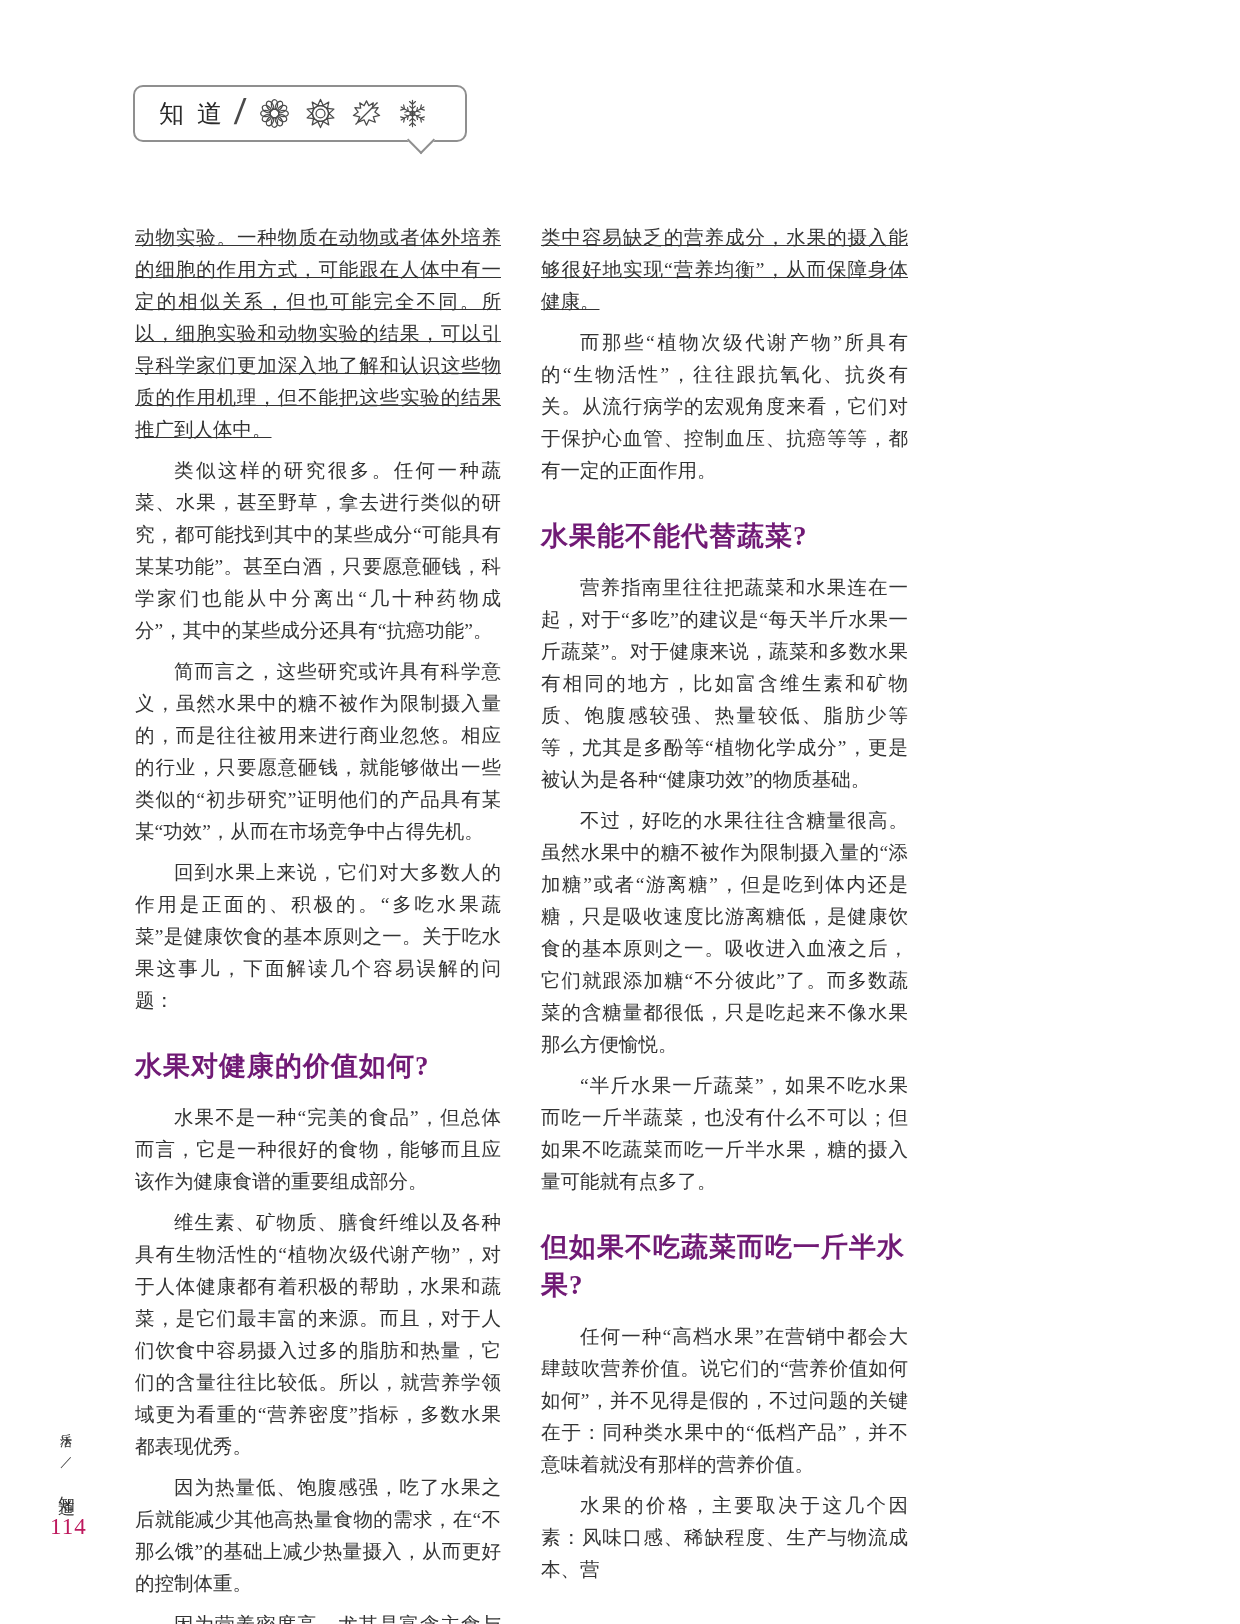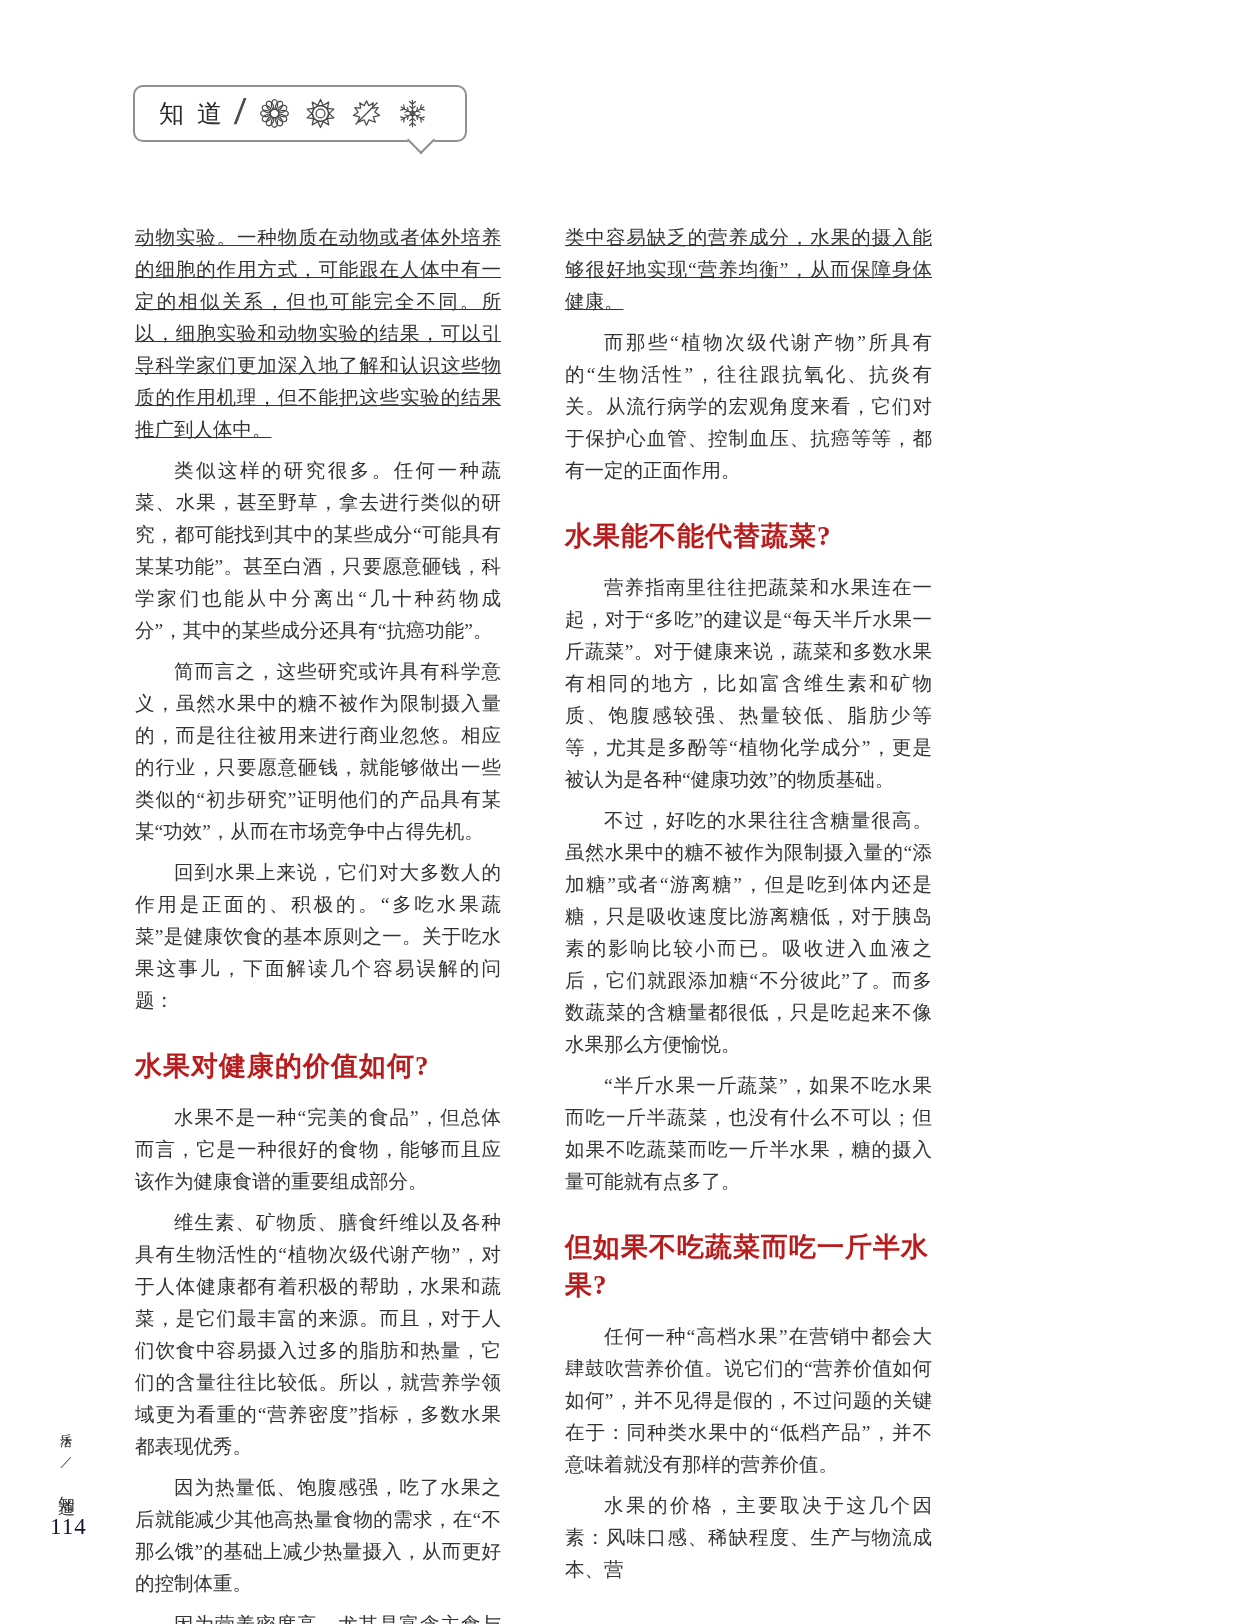--- a/index.html
+++ b/index.html
@@ -27,41 +27,41 @@
     background:#fff; border-right:2px solid #8f8f8f; border-bottom:2px solid #8f8f8f;
     transform:rotate(45deg);
   }
 
   
   .col {
     position:absolute; top:222px; font-size:19.5px; line-height:32px;
     text-align:justify; color:#333;
   }
   .col-left  { left:135px; width:366px; }
-  .col-right { left:541px; width:367px;margin-left:24px; }
+  .col-right { left:541px; width:367px; }
   .block { margin:0 0 9px 0; }
   .block.paragraph   { text-indent:2em;font-family:Liberation Serif, serif; }
   .block.continuation{ text-indent:0;text-decoration:underline; }
   .block.heading {
-    font-size:27px; font-weight:bold; line-height:38px; color:#b91c1c;
+    font-size:27px; font-weight:bold; line-height:38px; color:#701a75;
     margin:30px 0 17px 0; text-indent:0; text-align:left; letter-spacing:1px;
   }
   .block.heading:first-child { margin-top:0; }
 
   
   .side-label {
     position:absolute; left:58px; top:1424px;
     writing-mode:vertical-rl; text-orientation:upright;
     color:#333; line-height:1;
   }
   .side-label .small { font-size:12px; letter-spacing:2px; }
   .side-label .vslash { font-size:13px; text-orientation:mixed; margin:2px 0; }
   .side-label .big  { font-size:17px; letter-spacing:4px; margin-top:3px; }
   .page-number {
-    position:absolute; left:50px; top:1514px; font-size:23px; color:#0f172a;
+    position:absolute; left:50px; top:1514px; font-size:23px; color:#be185d;
     letter-spacing:1px;
   }
 </style>
 </head>
 <body>
 
 <div class="page">
 
   <div class="header-bubble">
     <span class="brand">知道</span>
@@ -148,21 +148,21 @@
       <div class="block paragraph">水果不是一种“完美的食品”，但总体而言，它是一种很好的食物，能够而且应该作为健康食谱的重要组成部分。</div>
       <div class="block paragraph">维生素、矿物质、膳食纤维以及各种具有生物活性的“植物次级代谢产物”，对于人体健康都有着积极的帮助，水果和蔬菜，是它们最丰富的来源。而且，对于人们饮食中容易摄入过多的脂肪和热量，它们的含量往往比较低。所以，就营养学领域更为看重的“营养密度”指标，多数水果都表现优秀。</div>
       <div class="block paragraph">因为热量低、饱腹感强，吃了水果之后就能减少其他高热量食物的需求，在“不那么饿”的基础上减少热量摄入，从而更好的控制体重。</div>
       <div class="block paragraph">因为营养密度高，尤其是富含主食与肉</div>
     </div>
   <div class="col col-right">
       <div class="block continuation">类中容易缺乏的营养成分，水果的摄入能够很好地实现“营养均衡”，从而保障身体健康。</div>
       <div class="block paragraph">而那些“植物次级代谢产物”所具有的“生物活性”，往往跟抗氧化、抗炎有关。从流行病学的宏观角度来看，它们对于保护心血管、控制血压、抗癌等等，都有一定的正面作用。</div>
       <div class="block heading">水果能不能代替蔬菜?</div>
       <div class="block paragraph">营养指南里往往把蔬菜和水果连在一起，对于“多吃”的建议是“每天半斤水果一斤蔬菜”。对于健康来说，蔬菜和多数水果有相同的地方，比如富含维生素和矿物质、饱腹感较强、热量较低、脂肪少等等，尤其是多酚等“植物化学成分”，更是被认为是各种“健康功效”的物质基础。</div>
-      <div class="block paragraph">不过，好吃的水果往往含糖量很高。虽然水果中的糖不被作为限制摄入量的“添加糖”或者“游离糖”，但是吃到体内还是糖，只是吸收速度比游离糖低，对于胰岛素的影响比较小而已。吸收进入血液之后，它们就跟添加糖“不分彼此”了。而多数蔬菜的含糖量都很低，只是吃起来不像水果那么方便愉悦。</div>
+      <div class="block paragraph">不过，好吃的水果往往含糖量很高。虽然水果中的糖不被作为限制摄入量的“添加糖”或者“游离糖”，但是吃到体内还是糖，只是吸收速度比游离糖低，是健康饮食的基本原则之一。吸收进入血液之后，它们就跟添加糖“不分彼此”了。而多数蔬菜的含糖量都很低，只是吃起来不像水果那么方便愉悦。</div>
       <div class="block paragraph">“半斤水果一斤蔬菜”，如果不吃水果而吃一斤半蔬菜，也没有什么不可以；但如果不吃蔬菜而吃一斤半水果，糖的摄入量可能就有点多了。</div>
       <div class="block heading">但如果不吃蔬菜而吃一斤半水果?</div>
       <div class="block paragraph">任何一种“高档水果”在营销中都会大肆鼓吹营养价值。说它们的“营养价值如何如何”，并不见得是假的，不过问题的关键在于：同种类水果中的“低档产品”，并不意味着就没有那样的营养价值。</div>
       <div class="block paragraph">水果的价格，主要取决于这几个因素：风味口感、稀缺程度、生产与物流成本、营</div>
     </div>
 
   <div class="side-label">
     <span class="small">乐活</span>
     <span class="vslash">／</span>
     <span class="big">知道</span>

